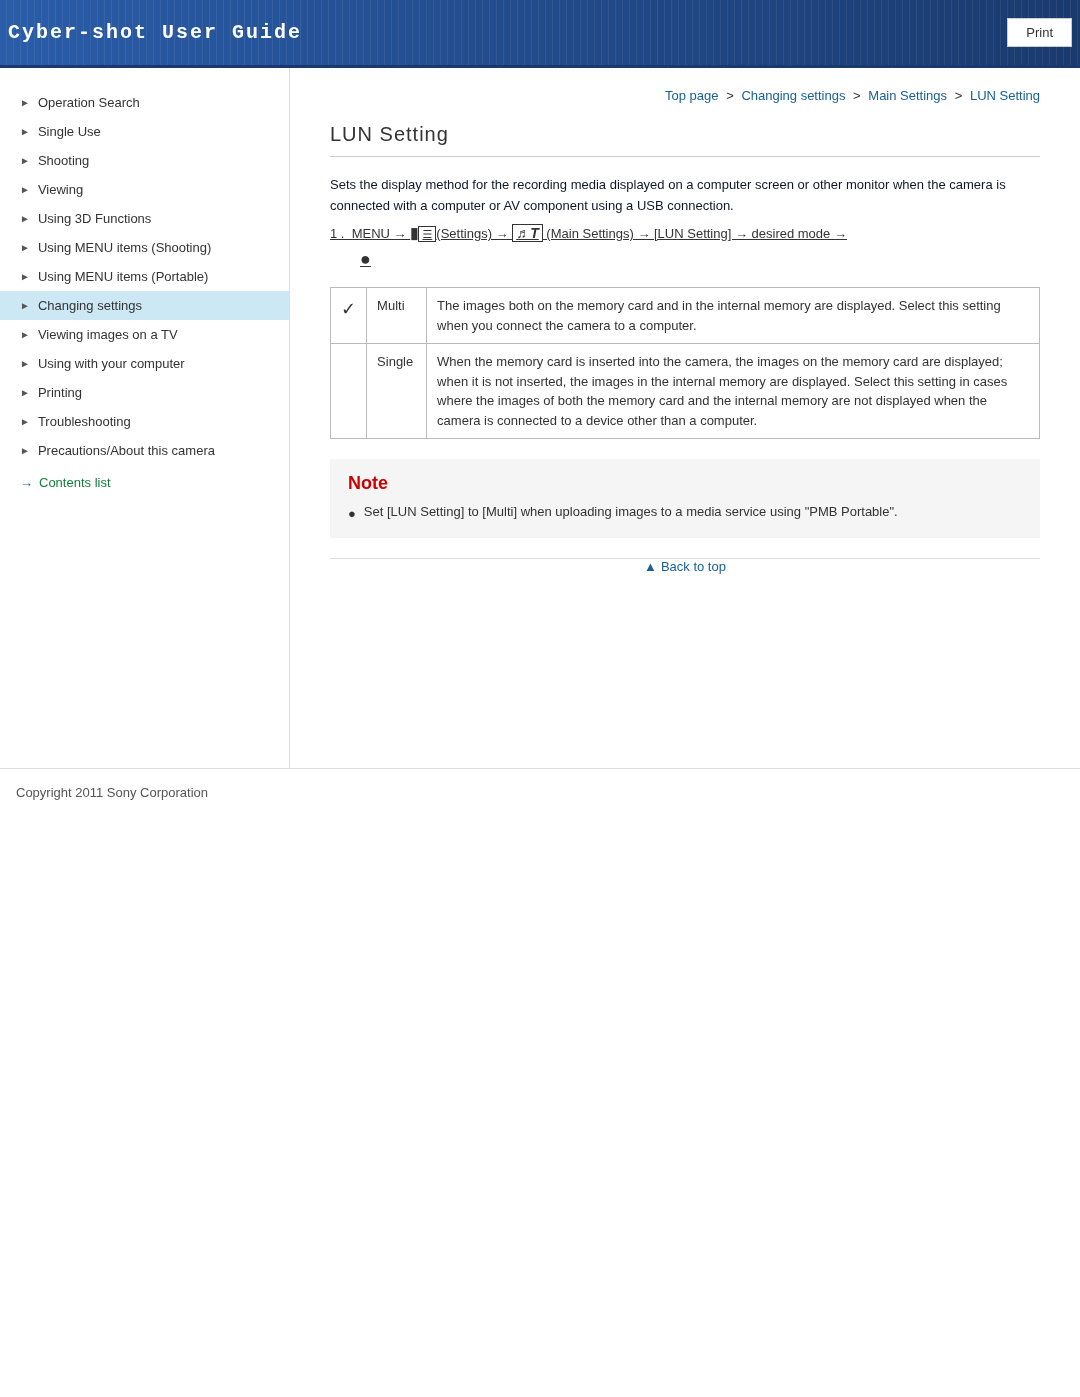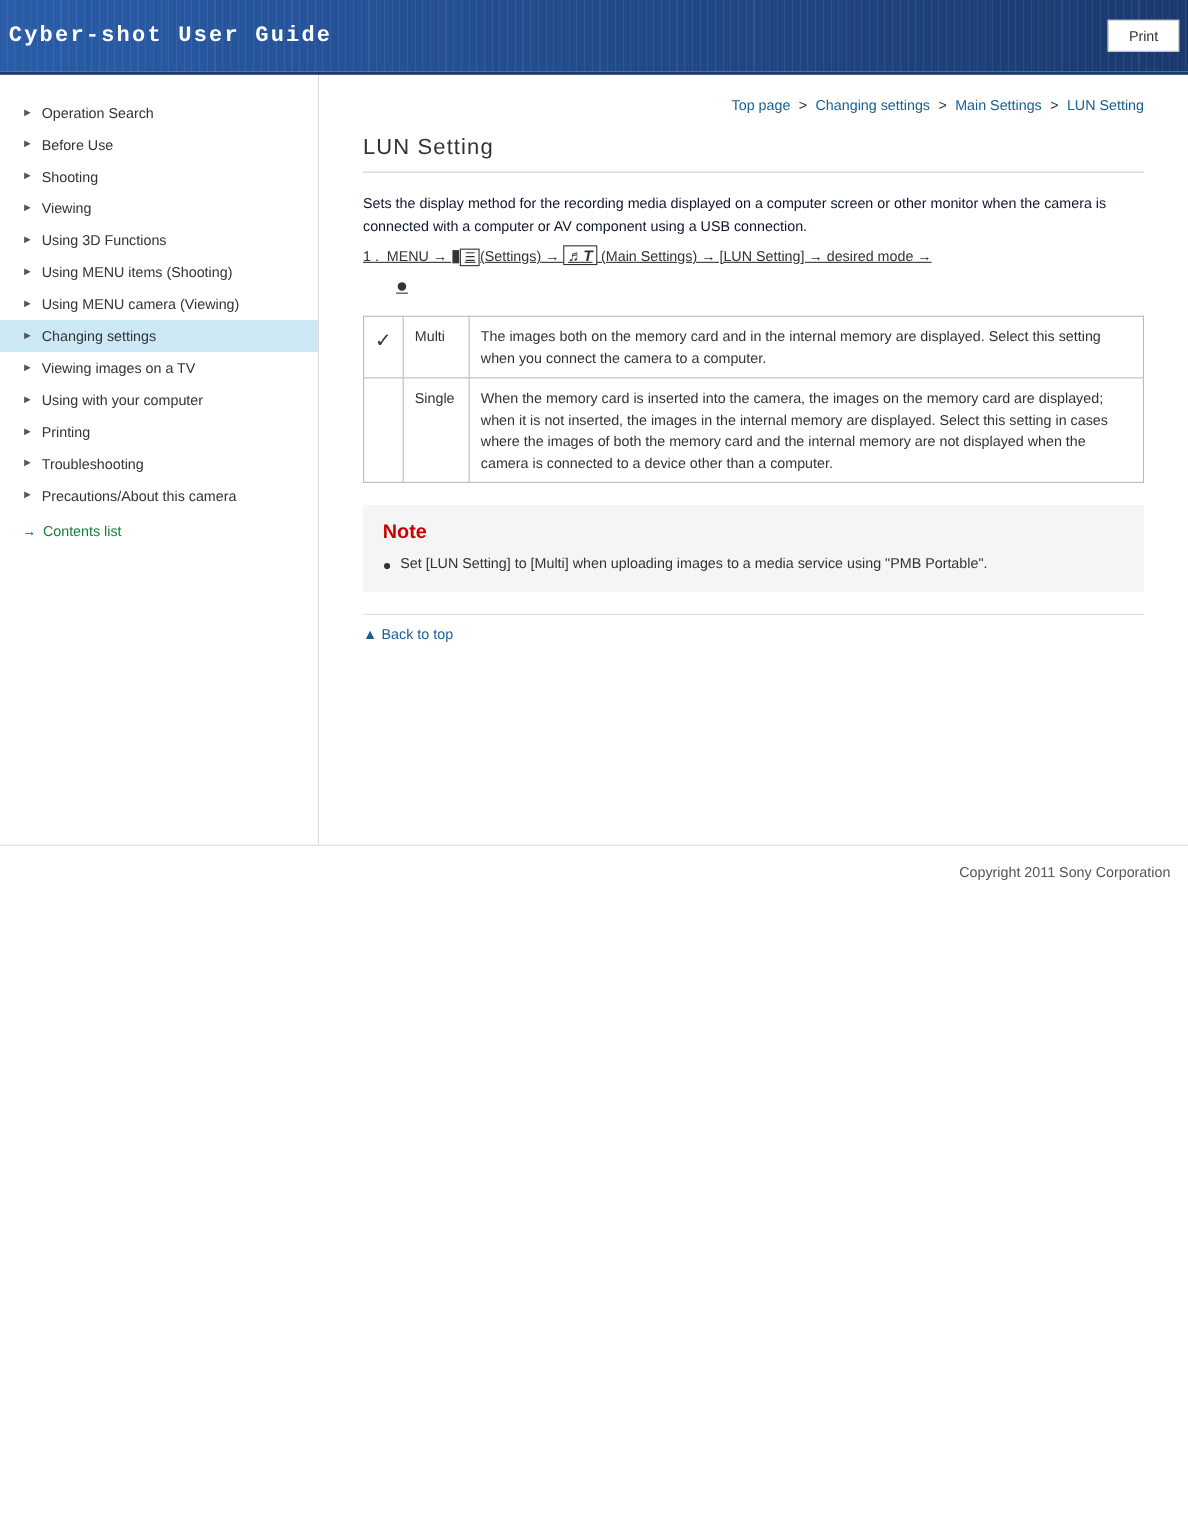--- a/index.html
+++ b/index.html
@@ -195,38 +195,38 @@
       font-size: 13px;
       line-height: 1.5;
     }
     .note-bullet {
       margin-right: 8px;
       margin-top: 2px;
     }
 
     
     .back-to-top-row {
-      text-align: left;
-      padding: 10px 0 16px 0;
+      text-align: center;
+      padding: 0 0 16px 0;
       border-top: 1px solid #ddd;
       margin-top: 5px;
     }
     .back-to-top-link {
       color: #1a6094;
       font-size: 13px;
       cursor: pointer;
       text-decoration: none;
     }
     .back-to-top-link .triangle {
       margin-right: 4px;
     }
 
     
     .footer {
-      text-align: right;
+      text-align: left;
       padding: 16px;
       font-size: 13px;
       color: #555;
       border-top: 1px solid #ddd;
     }
   </style>
 </head>
 <body>
 
 <div class="header">
@@ -236,41 +236,41 @@
 
 <div class="main-layout">
 
   <div class="sidebar">
     <div class="sidebar-item">
       <span class="sidebar-arrow">►</span>
       <span>Operation Search</span>
     </div>
     <div class="sidebar-item">
       <span class="sidebar-arrow">►</span>
-      <span>Before Use</span>
+      <span>Single Use</span>
     </div>
     <div class="sidebar-item">
       <span class="sidebar-arrow">►</span>
       <span>Shooting</span>
     </div>
     <div class="sidebar-item">
       <span class="sidebar-arrow">►</span>
       <span>Viewing</span>
     </div>
     <div class="sidebar-item">
       <span class="sidebar-arrow">►</span>
       <span>Using 3D Functions</span>
     </div>
     <div class="sidebar-item">
       <span class="sidebar-arrow">►</span>
       <span>Using MENU items (Shooting)</span>
     </div>
     <div class="sidebar-item">
       <span class="sidebar-arrow">►</span>
-      <span>Using MENU camera (Viewing)</span>
+      <span>Using MENU items (Portable)</span>
     </div>
     <div class="sidebar-item active">
       <span class="sidebar-arrow">►</span>
       <span>Changing settings</span>
     </div>
     <div class="sidebar-item">
       <span class="sidebar-arrow">►</span>
       <span>Viewing images on a TV</span>
     </div>
     <div class="sidebar-item">

